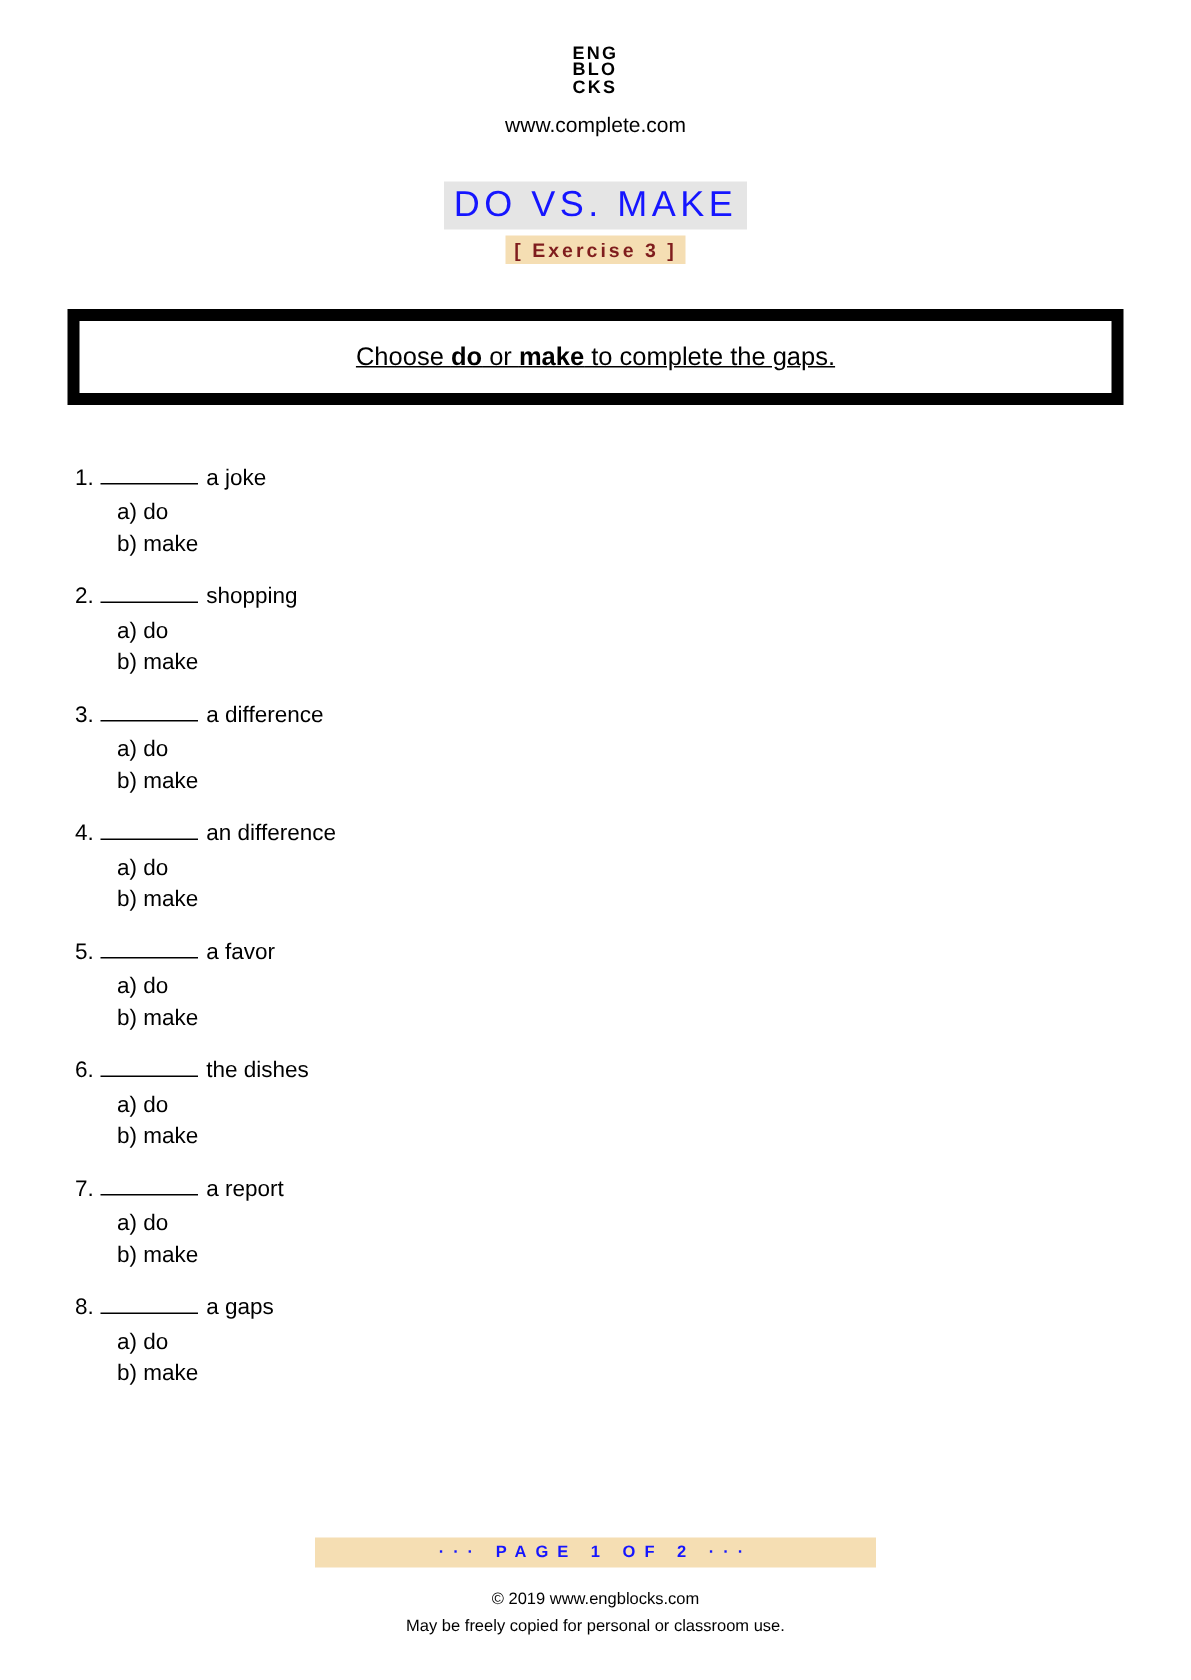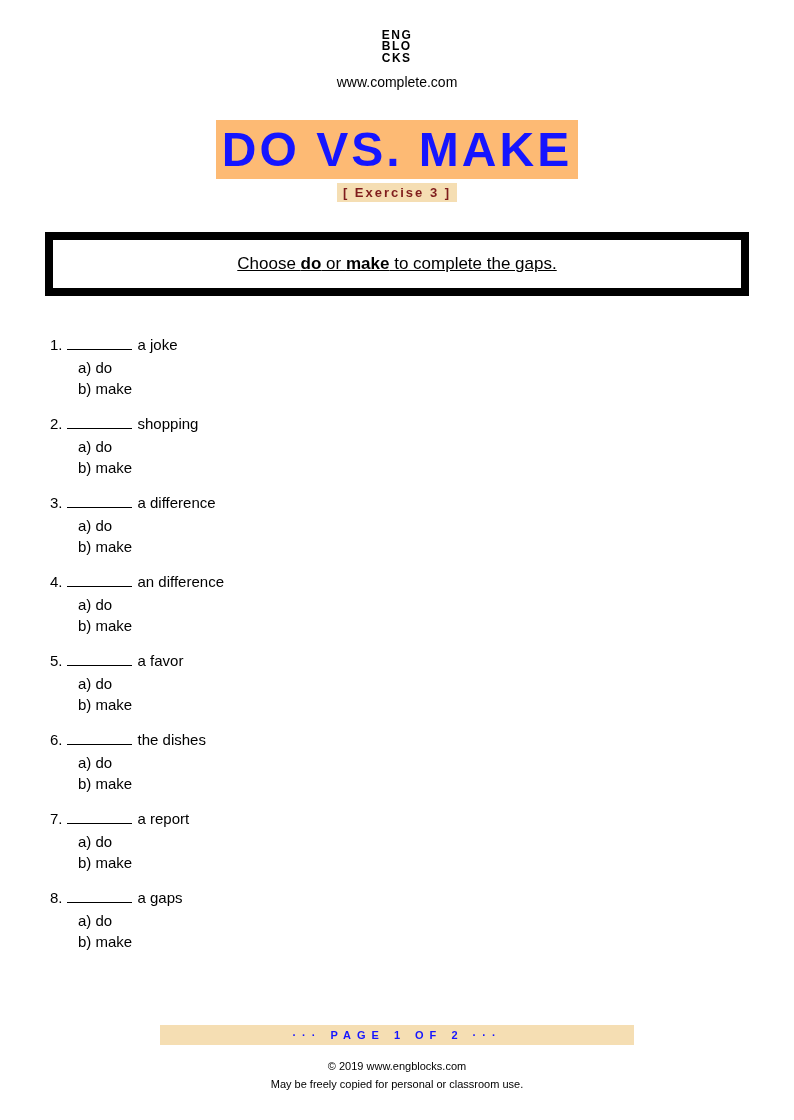--- a/index.html
+++ b/index.html
@@ -36,24 +36,24 @@
       font-size: 14px;
       margin-top: 8px;
     }
     
     .title-section {
       text-align: center;
       margin-bottom: 30px;
     }
     
     .title {
-      background: #fdba74;
+      background: #e5e5e5;
       color: #1515FF;
-      font-weight: 700;
-      font-size: 48px;
+      font-weight: 400;
+      font-size: 24px;
       letter-spacing: 3px;
       padding: 2px 6px;
       display: inline-block;
     }
     
     .subtitle {
       background: #F5DEB3;
       color: #7f1d1d;
       font-weight: bold;
       font-size: 13px;
@@ -115,21 +115,21 @@
     }
     
     .page-indicator {
       background: #F5DEB3;
       color: #1515FF;
       font-weight: bold;
       font-size: 11px;
       letter-spacing: 6px;
       padding: 4px;
       display: inline-block;
-      width: 474px;
+      width: 374px;
       margin-top: 32px;
     }
     
     .copyright {
       font-size: 11px;
       margin-top: 15px;
     }
     
     .usage {
       font-size: 11px;

